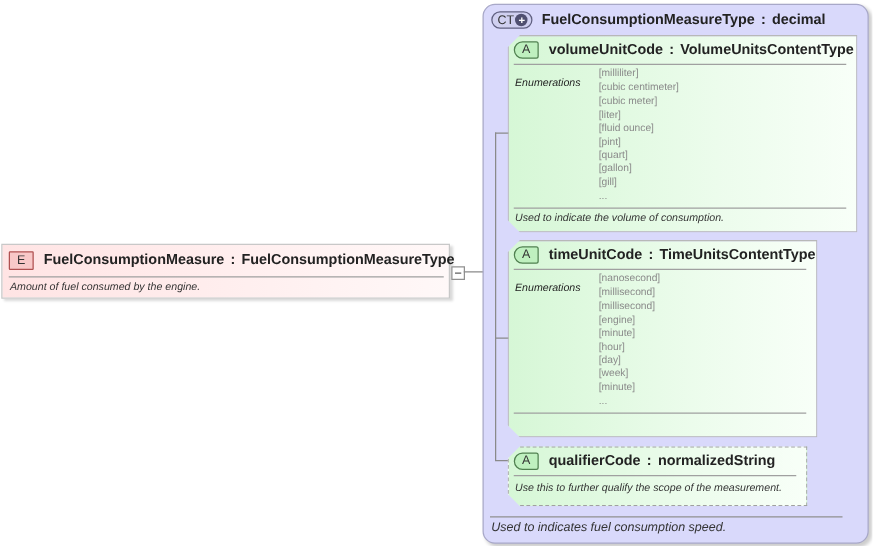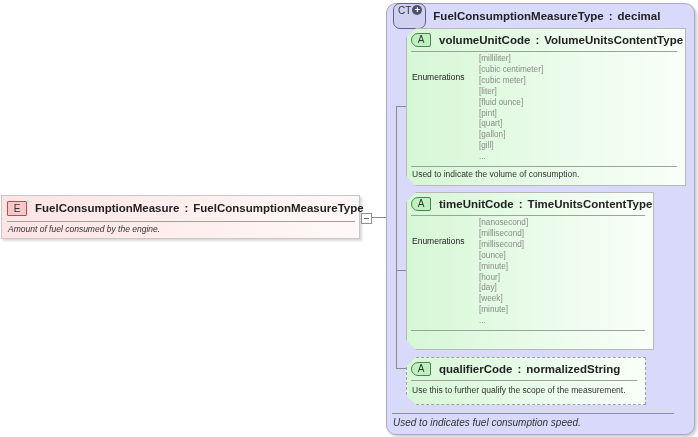--- a/index.html
+++ b/index.html
@@ -33,21 +33,21 @@
   .vline { width: 0; border-left: 1px solid #8a8a8a; }
 
   
   .ct {
     left: 386px; top: 3px; width: 307px; height: 430px;
     background: #d9d9fb; border: 1px solid #a8a8c8; border-radius: 10px;
     box-shadow: 2px 2px 3px rgba(0,0,0,0.2);
   }
   .ct .title { position: absolute; left: 6px; top: 4px; height: 16px; display: flex; align-items: center; font-weight: bold; font-size: 11.5px; }
   .badge-ct {
-    display: inline-flex; align-items: center; height: 12px; padding: 0 3px 12px 4px; border: 1px solid #606080;
+    display: inline-flex; align-items: center; height: 12px; padding: 0 3px 0 4px; border: 1px solid #606080;
     border-radius: 7px; font-size: 10px; font-weight: normal; color: #333; background: #d0d0f0; margin-right: 7px;
   }
   .badge-ct .plus {
     display: inline-block; width: 10px; height: 10px; border-radius: 50%; background: #505070; color: #fff;
     font-size: 9px; line-height: 10px; text-align: center; margin-left: 1px; font-weight: bold;
   }
   .ct .sep { position: absolute; left: 5px; right: 20px; top: 409px; border-top: 1px solid #909090; }
   .ct .doc { position: absolute; left: 6px; top: 413px; font-size: 10px; font-style: italic; color: #333; }
 
   
@@ -57,24 +57,24 @@
     clip-path: polygon(10px 0, 100% 0, 100% 100%, 10px 100%, 0 calc(100% - 10px), 0 10px);
   }
   .attr.optional { border: 1px dashed #a0a0a0; }
   .attr .title { position: absolute; left: 4px; top: 3px; height: 16px; display: flex; align-items: center; font-weight: bold; font-size: 11.5px; }
   .badge-a {
     display: inline-block; width: 18px; height: 12px; line-height: 12px; text-align: center; font-size: 10px;
     font-weight: normal; color: #333; background: #bff0bf; border: 1px solid #508050; border-radius: 7px 2px 2px 7px;
     margin-right: 8px;
   }
   .attr .sep1 { position: absolute; left: 4px; right: 8px; top: 22px; border-top: 1px solid #a0a0a0; }
-  .attr .enum-label { position: absolute; left: 5px; top: 43px; font-size: 8.5px; color: #222; }
+  .attr .enum-label { position: absolute; left: 5px; top: 32px; font-size: 8.5px; font-style: italic; color: #222; }
   .attr .enum-list { position: absolute; left: 72px; top: 25px; font-size: 8.2px; color: #8a8a8a; line-height: 10.9px; }
   .attr .sep2 { position: absolute; left: 4px; right: 8px; border-top: 1px solid #a0a0a0; }
-  .attr .doc { position: absolute; left: 5px; font-size: 8.5px; color: #333; text-align: center; }
+  .attr .doc { position: absolute; left: 5px; font-size: 8.5px; font-style: italic; color: #333; text-align: center; }
 </style>
 </head>
 <body>
 
 <div class="abs elem">
   <div class="title">
     <span class="badge-e">E</span>
     <span>FuelConsumptionMeasure</span>
     <span style="margin:0 5px;">:</span>
     <span>FuelConsumptionMeasureType</span>
@@ -137,21 +137,21 @@
     <span>timeUnitCode</span>
     <span style="margin:0 5px;">:</span>
     <span>TimeUnitsContentType</span>
   </div>
   <div class="sep1"></div>
   <div class="enum-label">Enumerations</div>
   <div class="enum-list">
     <div>[nanosecond]</div>
     <div>[millisecond]</div>
     <div>[millisecond]</div>
-    <div>[ounce]</div>
+    <div>[engine]</div>
     <div>[minute]</div>
     <div>[hour]</div>
     <div>[day]</div>
     <div>[week]</div>
     <div>[minute]</div>
     <div>...</div>
   </div>
   <div class="sep2" style="top:137px;"></div>
 </div>
 

